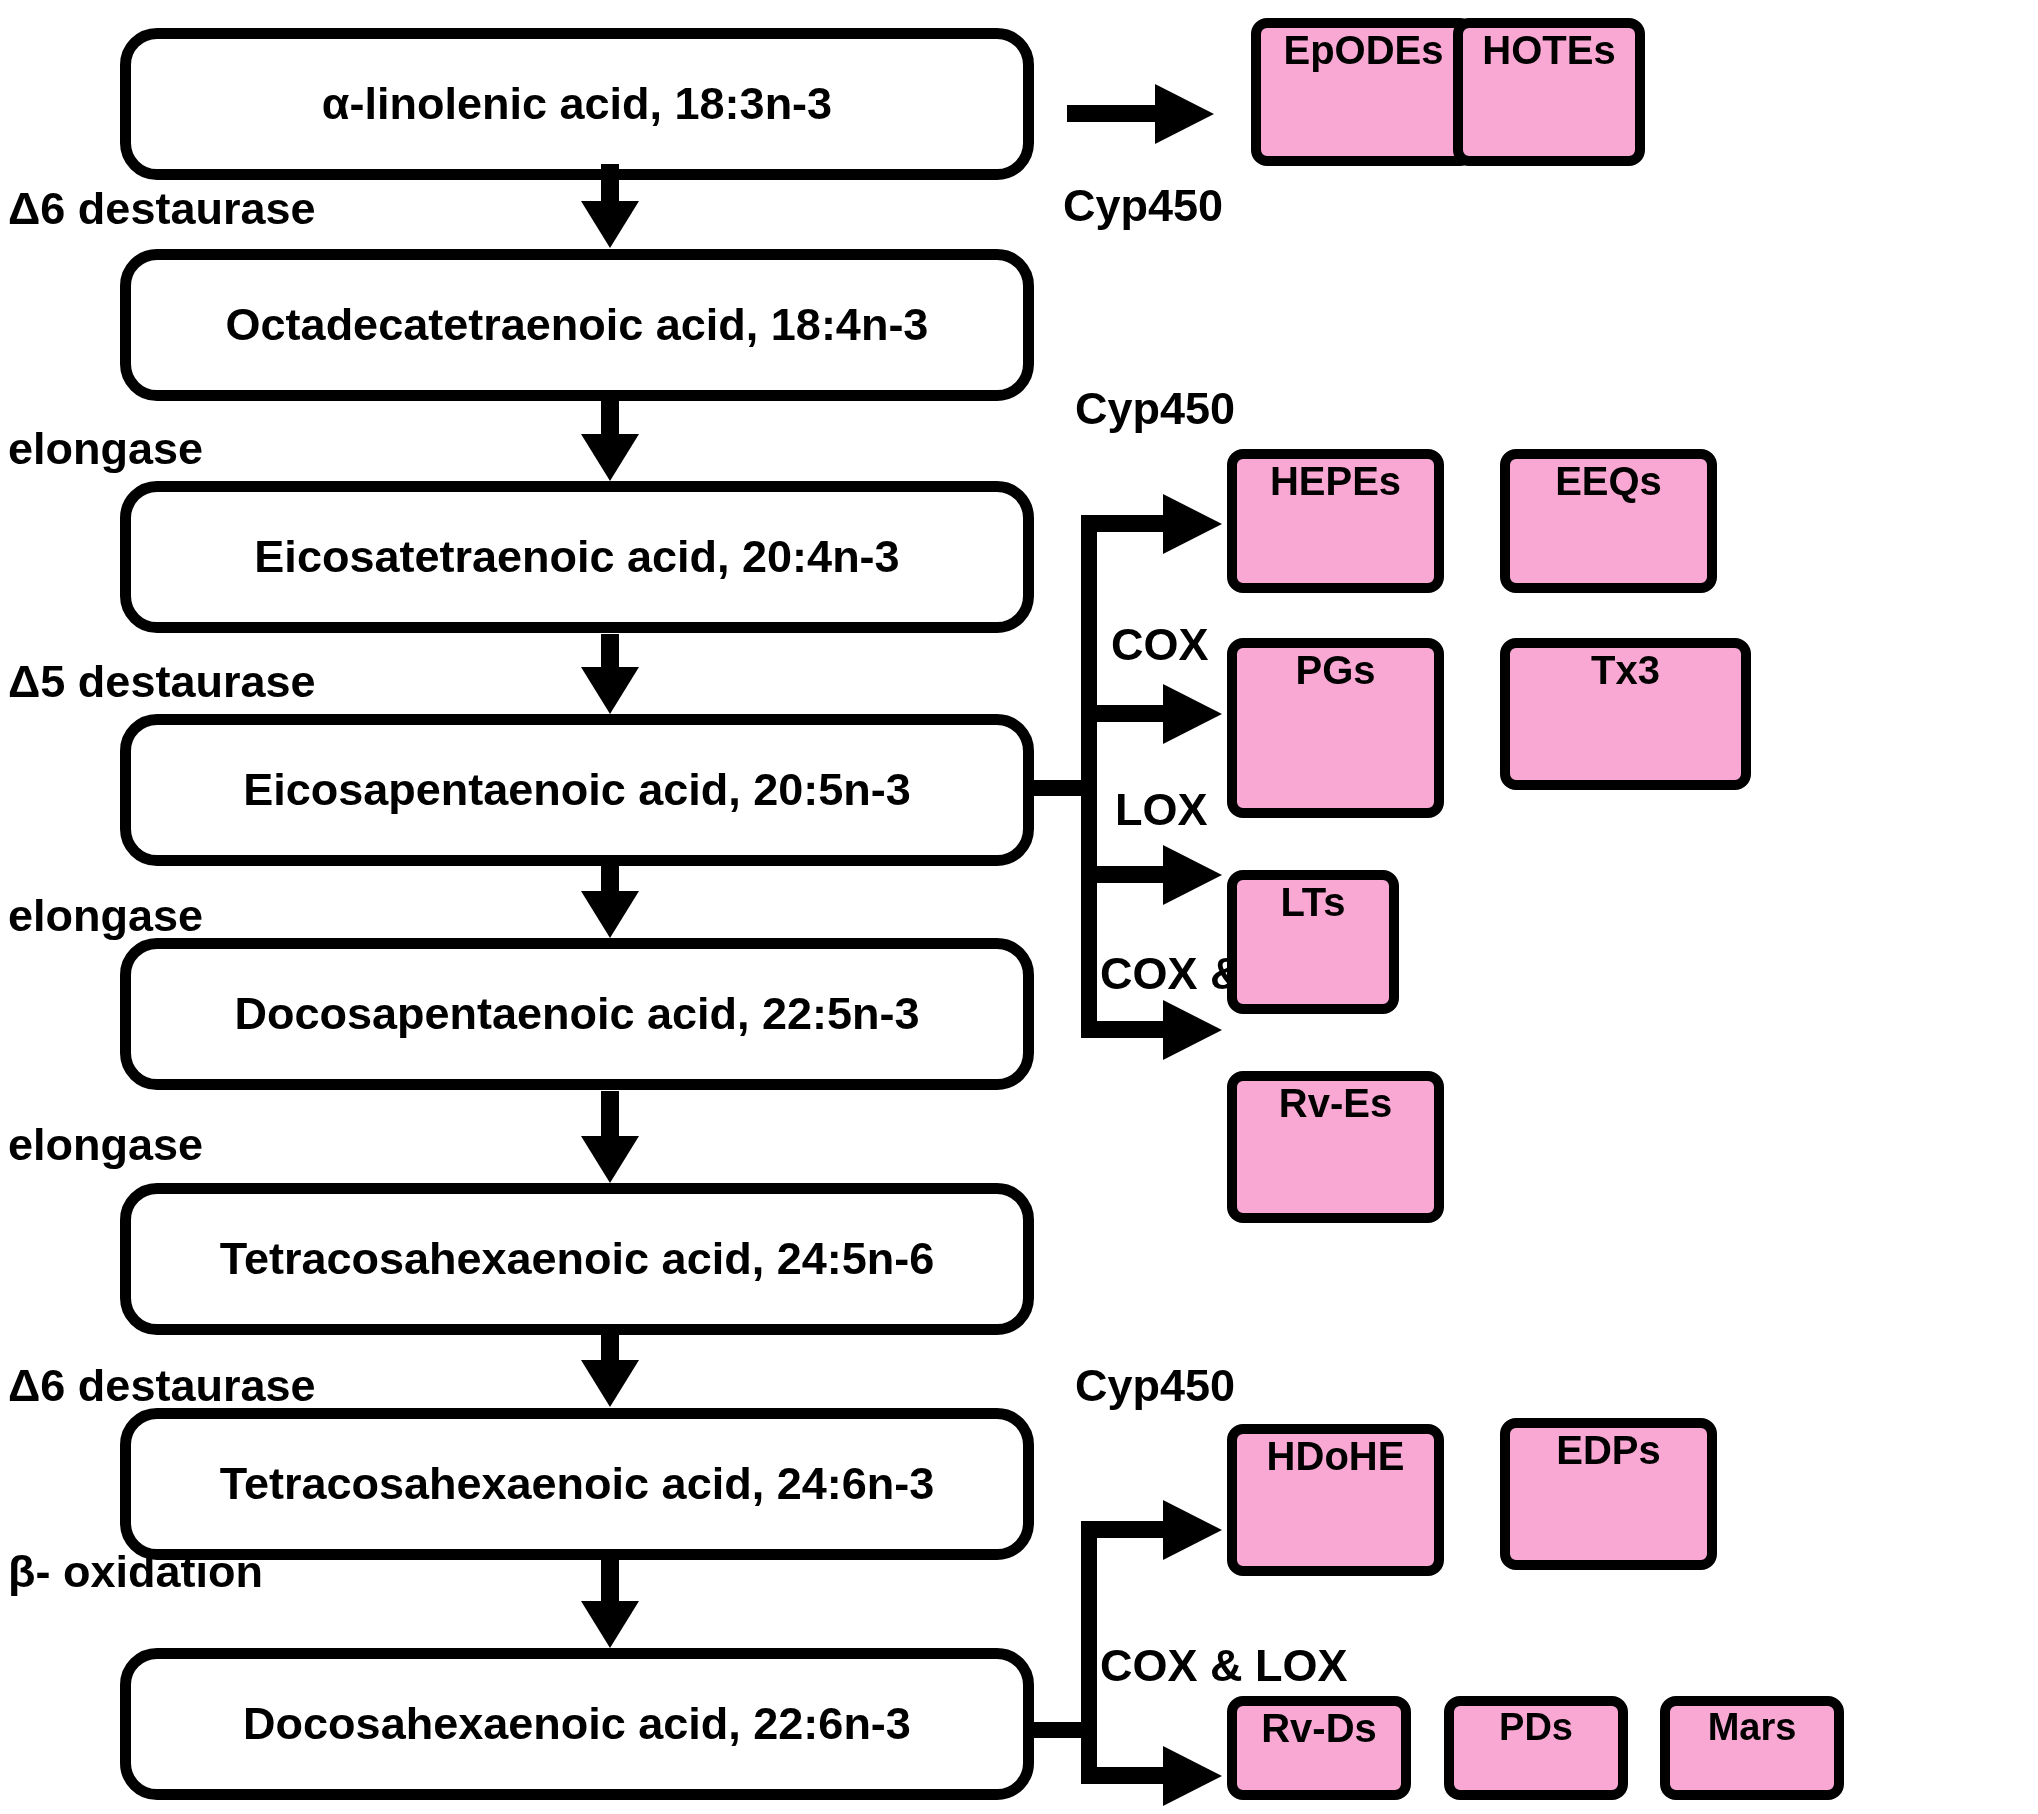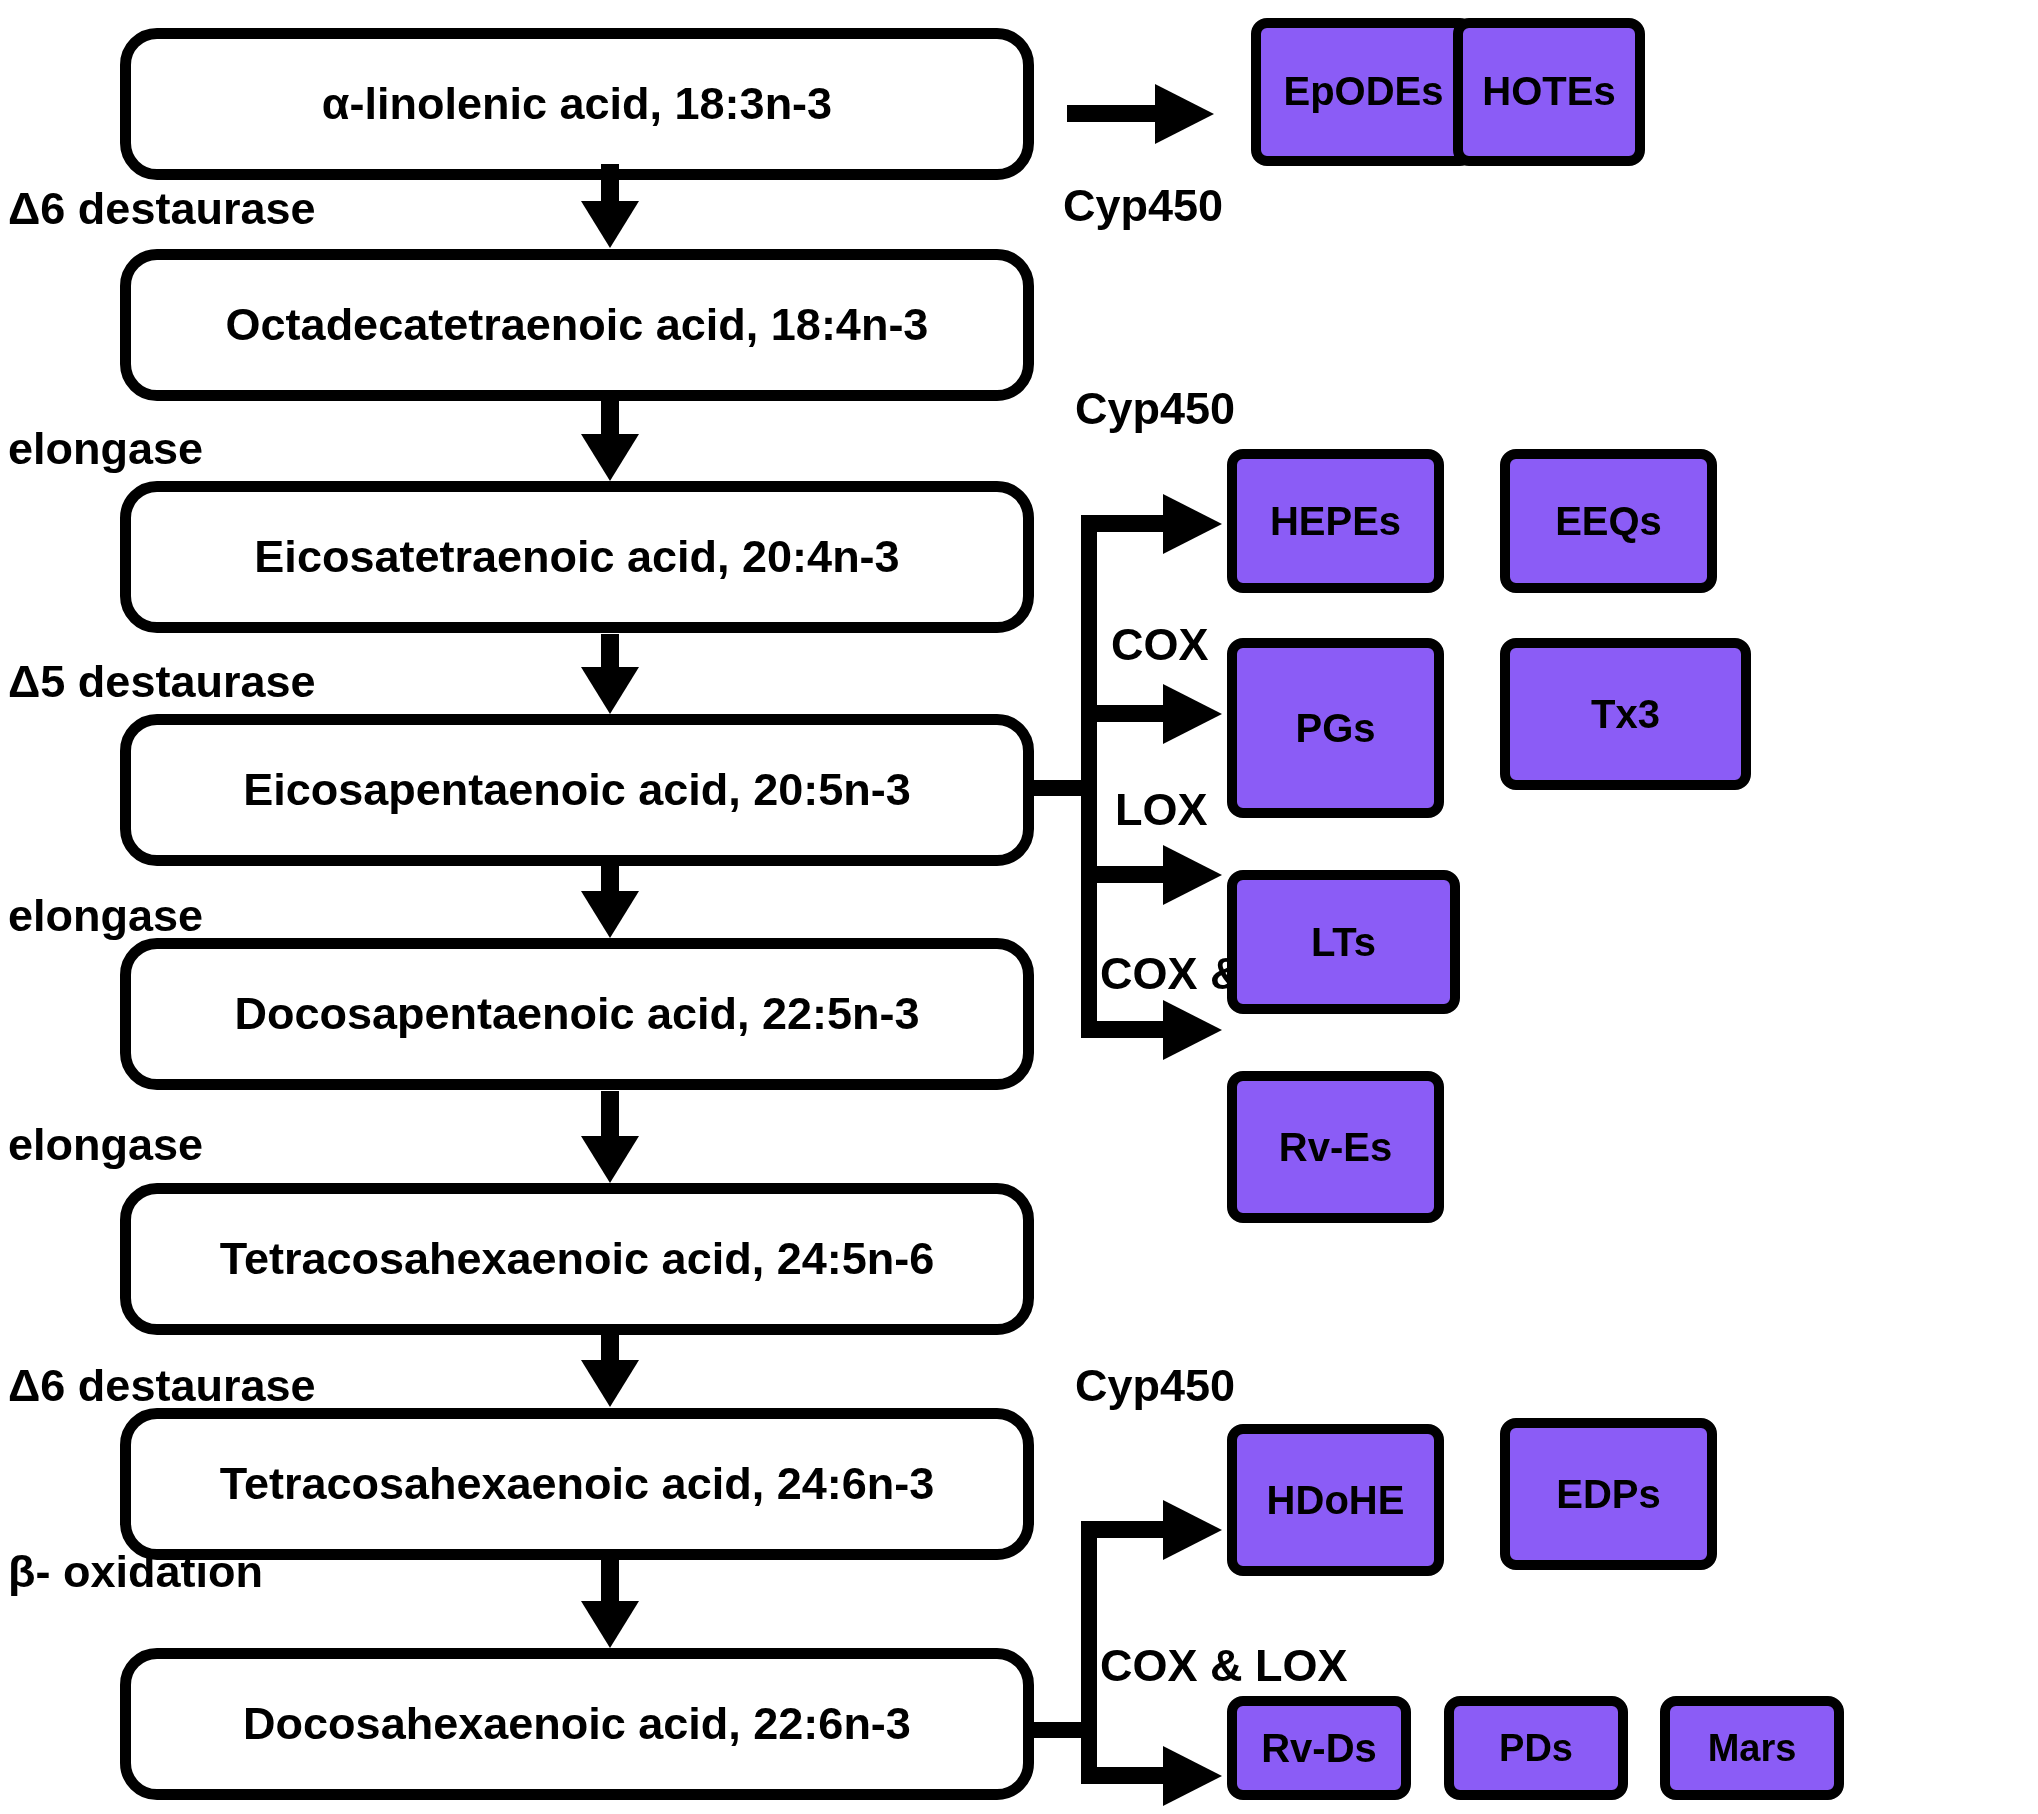--- a/index.html
+++ b/index.html
@@ -9,22 +9,22 @@
     overflow:hidden;
   }
   .mainbox {
     position:absolute; box-sizing:border-box; left:120px; width:914px; height:152px;
     border:11.2px solid #000; border-radius:37px; background:#fff;
     display:flex; align-items:center; justify-content:center;
     font-size:45px; text-align:center; white-space:nowrap;
   }
   .sbox {
     position:absolute; box-sizing:border-box;
-    border:10.4px solid #000; border-radius:16px; background:#8b5cf6;
-    display:flex; align-items:center; justify-content:center;
+    border:10.4px solid #000; border-radius:16px; background:#f9a8d4;
+    display:flex; justify-content:center;
     font-size:40px; text-align:center; white-space:nowrap;
   }
   .enz {
     position:absolute; left:8px; font-size:45px; white-space:nowrap;
   }
   .rlabel {
     position:absolute; font-size:45px; white-space:nowrap;
   }
   
   .varrow {
@@ -156,21 +156,21 @@
     </div>
   <div class="sbox" style="left:1500px; top:449px;  width:217px; height:144px">
       <span>EEQs</span>
     </div>
   <div class="sbox" style="left:1227px; top:638px;  width:217px; height:180px">
       <span>PGs</span>
     </div>
   <div class="sbox" style="left:1500px; top:638px;  width:251px; height:152px">
       <span>Tx3</span>
     </div>
-  <div class="sbox" style="left:1227px; top:870px; width:233px; height:144px">
+  <div class="sbox" style="left:1227px; top:870px; width:172px; height:144px">
       <span>LTs</span>
     </div>
   <div class="sbox" style="left:1227px; top:1071px; width:217px; height:152px">
       <span>Rv-Es</span>
     </div>
 
   <div class="line" style="left:1031px; top:1722px; width:60px; height:16px"></div>
   <div class="line" style="left:1081px; top:1521px; width:16px; height:263px"></div>
   <div class="harrow" style="left:1089px; top:1499px">
       <div class="hshaft" style="width:74px"></div>

